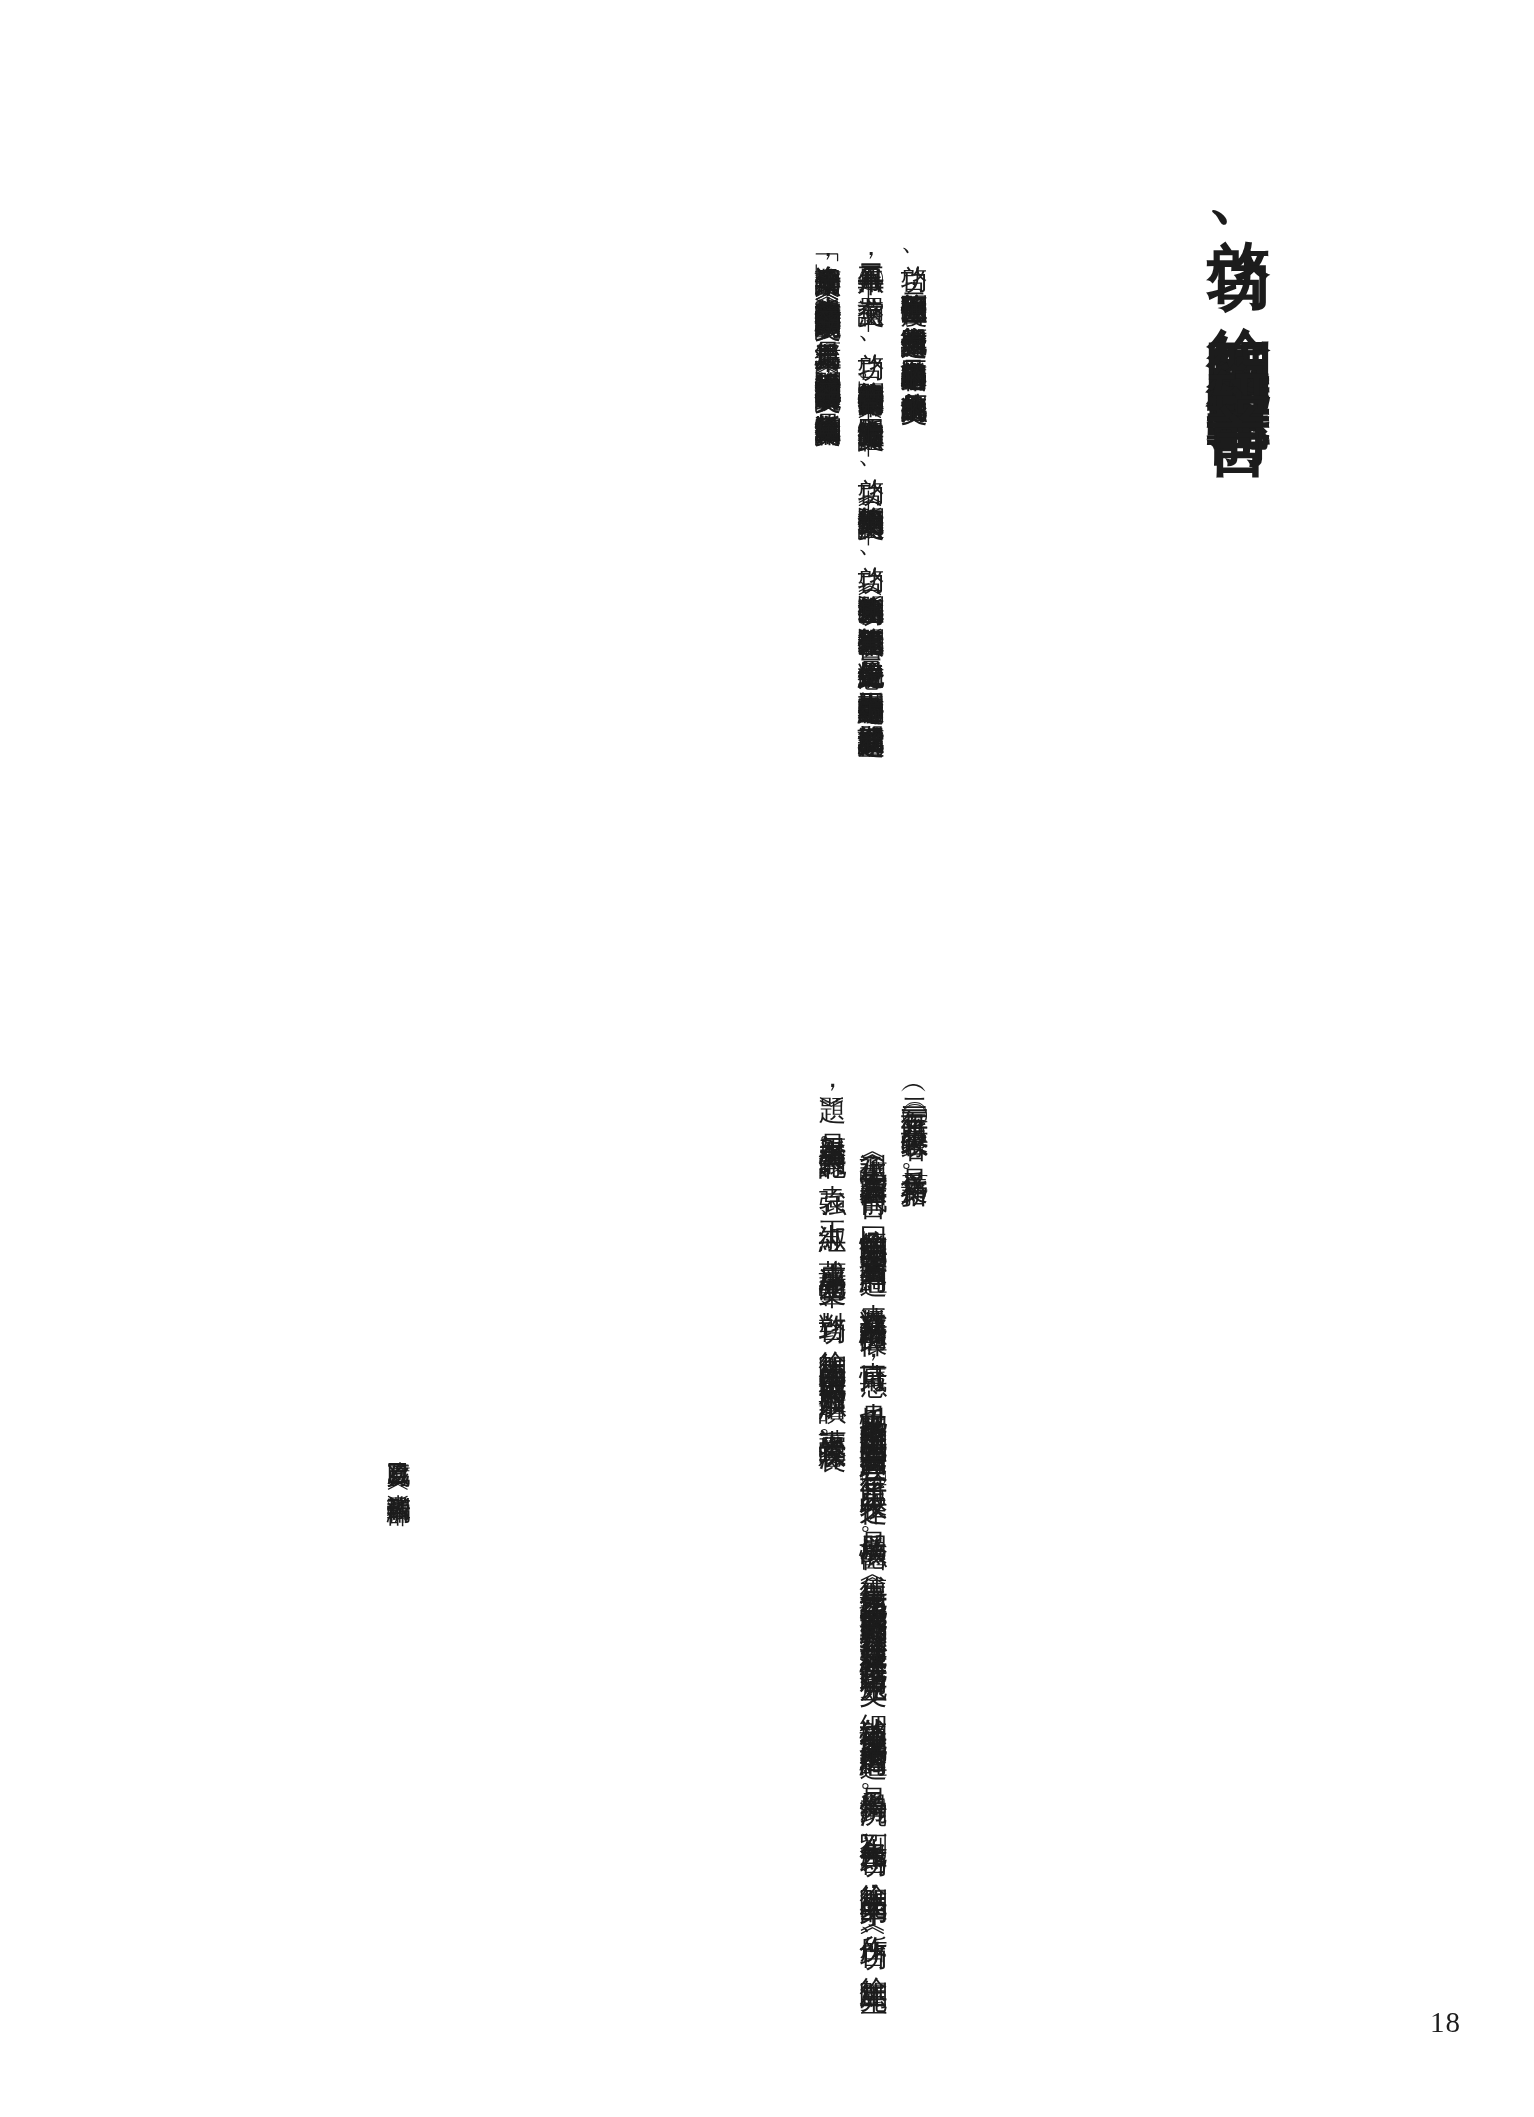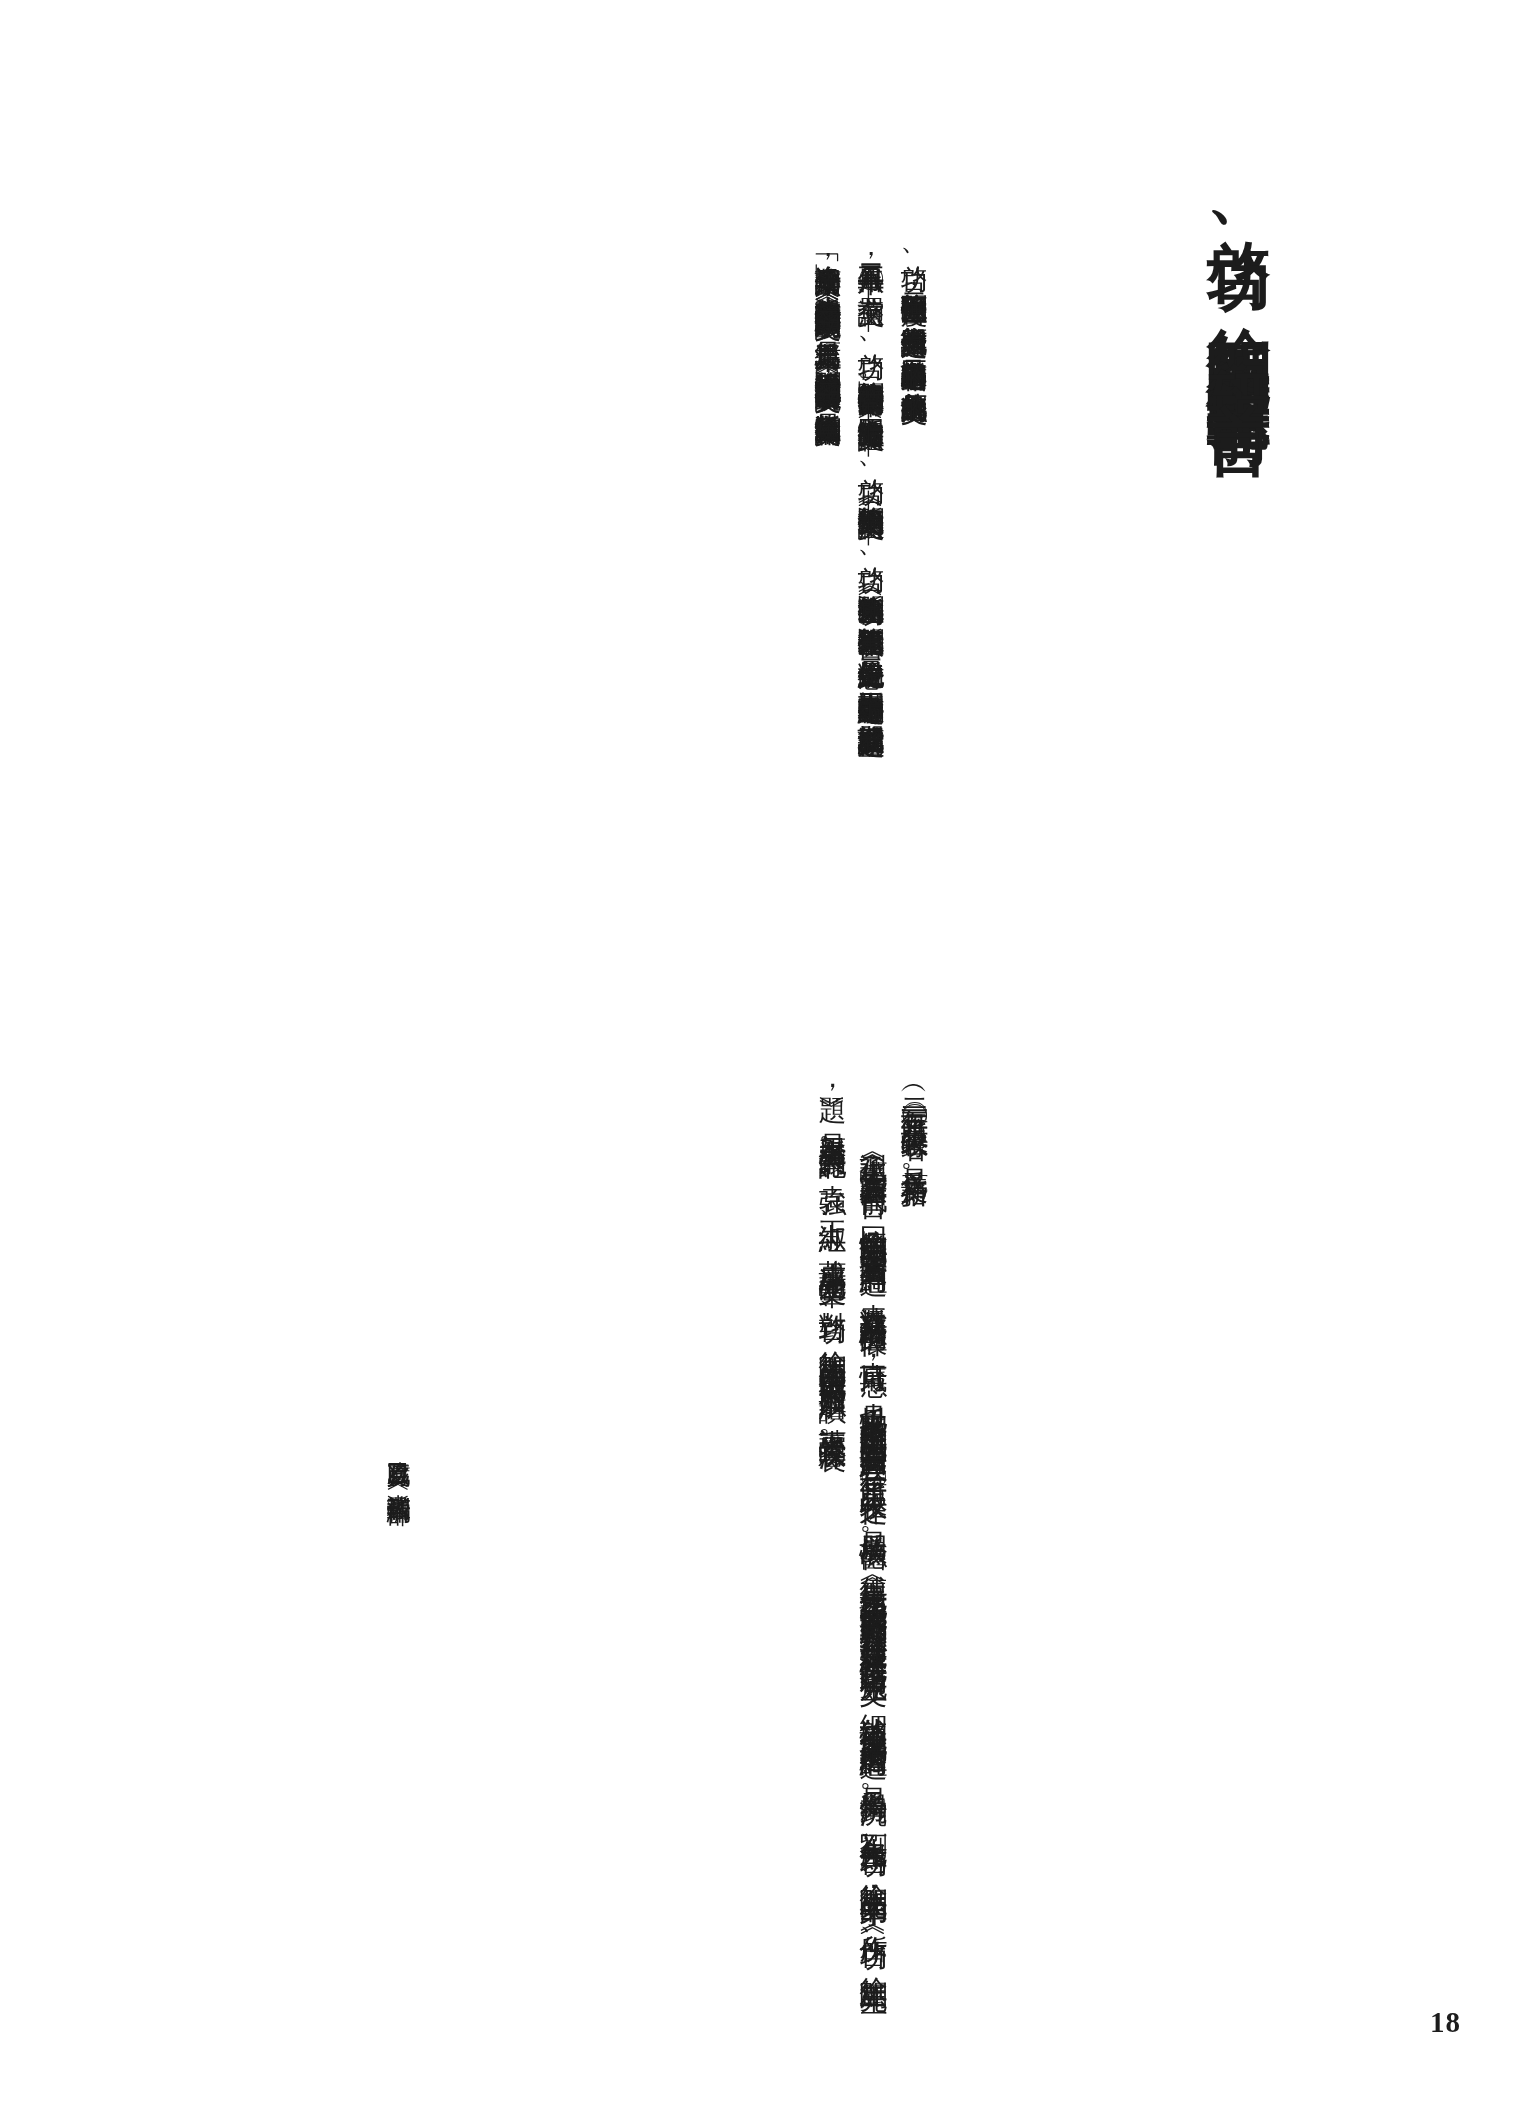--- a/index.html
+++ b/index.html
@@ -75,21 +75,20 @@
   }
   .signature .editor {
     margin-inline-start: 26px;
   }
   .page-number {
     position: absolute;
     left: 1430px;
     top: 2006px;
     font-size: 29px;
     letter-spacing: 1px;
-    font-weight: bold;
   }
 </style>
 </head>
 <body>
 
 <div class="page">
 
   <h1 class="article-title">啓功、徐無聞先生學術研究專輯前言</h1>
 
   <div class="band band-1">

